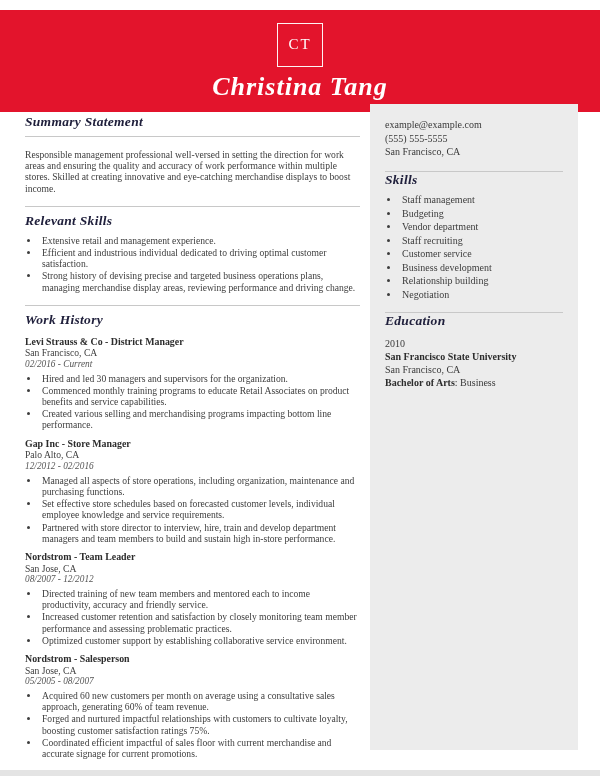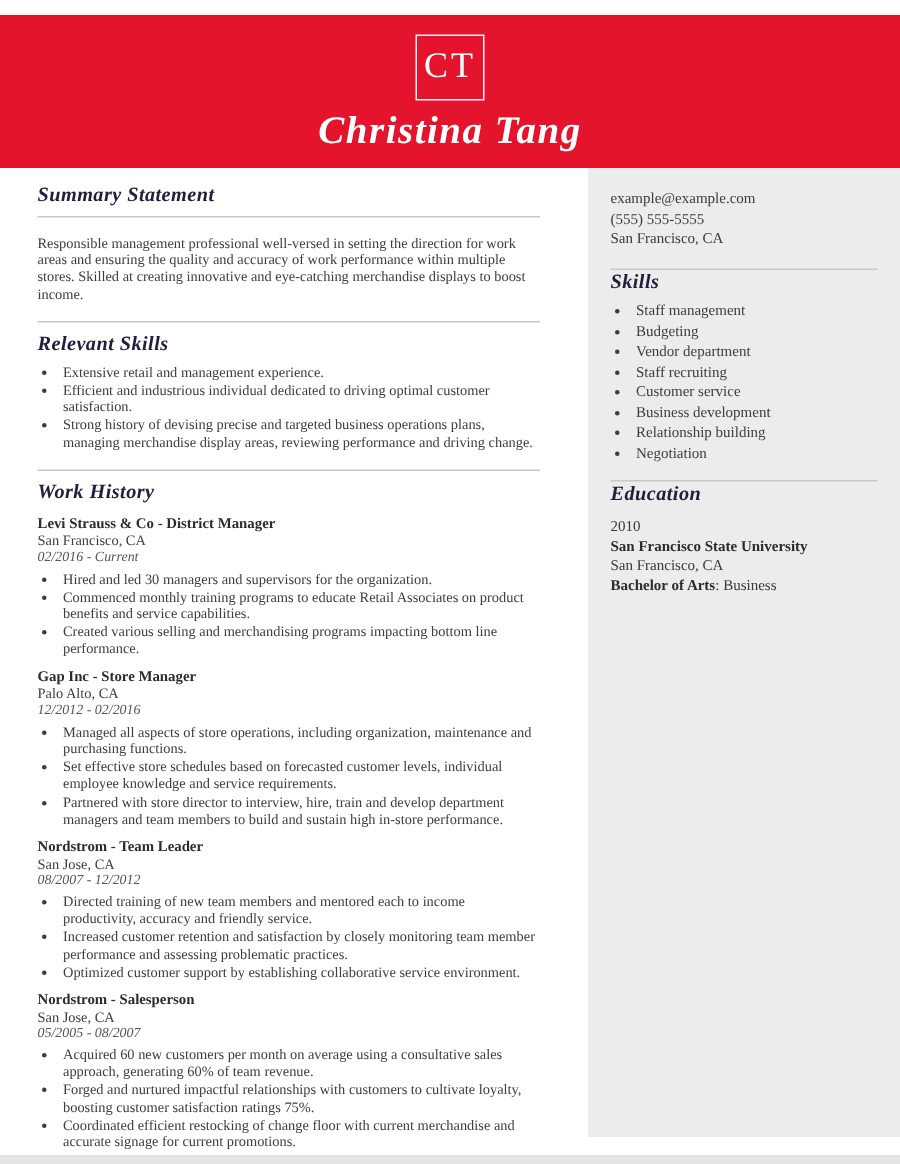--- a/index.html
+++ b/index.html
@@ -21,33 +21,33 @@
     background: var(--banner-red, #e3142c);
     display: flex; flex-direction: column;
     align-items: center; justify-content: center;
     gap: 7px;
   }
   .monogram {
     width: 44px; height: 42px;
     border: 1px solid rgba(255,255,255,0.95);
     color: #ffffff;
     display: flex; align-items: center; justify-content: center;
-    font-size: 24px; letter-spacing: 2px;
+    font-size: 15px; letter-spacing: 2px;
   }
   .name {
     color: #ffffff;
     font-style: italic; font-weight: 700;
     font-size: 26px; letter-spacing: 1px;
     line-height: 1;
   }
   
   .content {
-    position: absolute; top: 112px; left: 0;
+    position: absolute; top: 104px; left: 0;
     width: 600px; height: 646px;
-    display: flex; align-items: stretch; gap: 22px;
+    display: flex; align-items: stretch;
   }
   .main-col {
     width: 335px; margin-left: 25px; padding-top: 10px;
     box-sizing: border-box;
   }
   .sidebar {
     margin-left: 10px; width: 208px;
     background: var(--sidebar-gray, #ececec);
     padding: 14px 15px; box-sizing: border-box;
   }
@@ -172,21 +172,21 @@
           </ul>
         </div>
 
         <div class="job">
           <div class="job-title">Nordstrom - Salesperson</div>
           <div class="job-loc">San Jose, CA</div>
           <div class="job-dates">05/2005 - 08/2007</div>
           <ul class="blist">
             <li>Acquired 60 new customers per month on average using a consultative sales approach, generating 60% of team revenue.</li>
             <li>Forged and nurtured impactful relationships with customers to cultivate loyalty, boosting customer satisfaction ratings 75%.</li>
-            <li>Coordinated efficient restocking of change floor with current merchandise and accurate signage for current promotions.</li>
+            <li>Coordinated efficient impactful of sales floor with current merchandise and accurate signage for current promotions.</li>
           </ul>
         </div>
 
       </section>
     </main>
 
     <aside class="sidebar">
 
       <div class="contact">
         <div class="contact-line">example@example.com</div>

